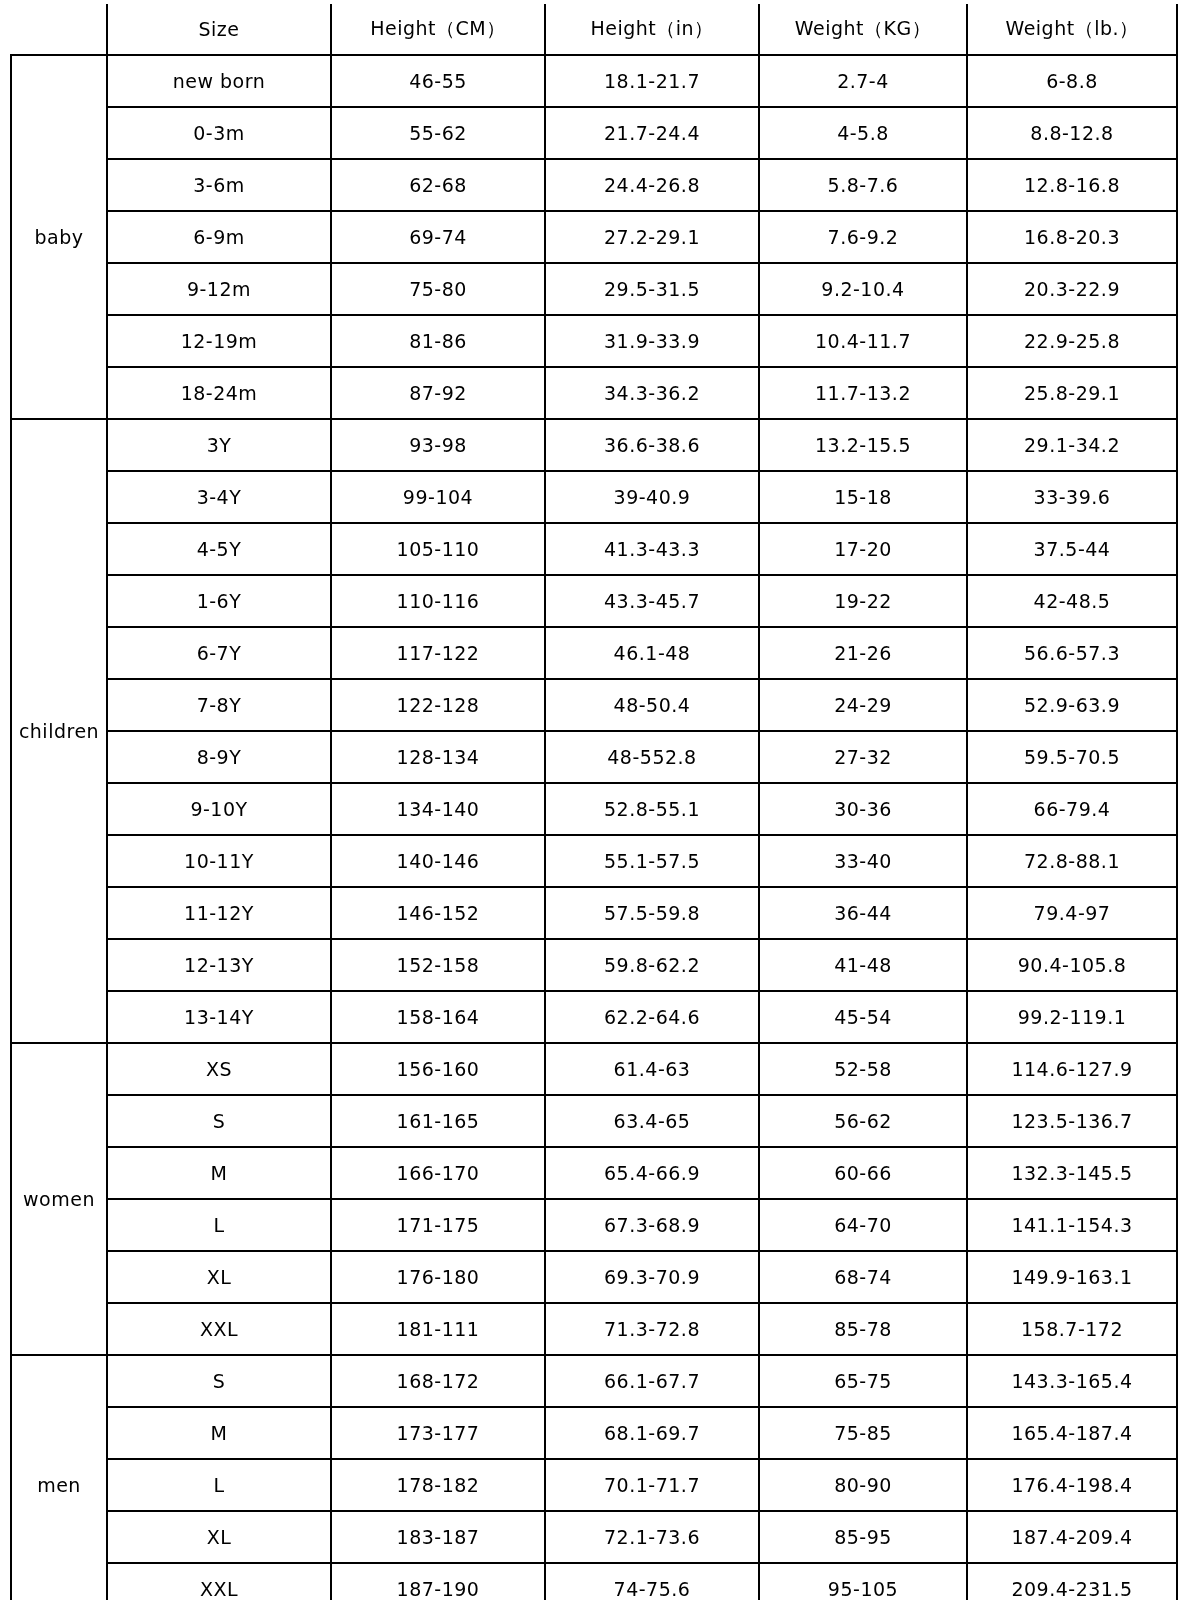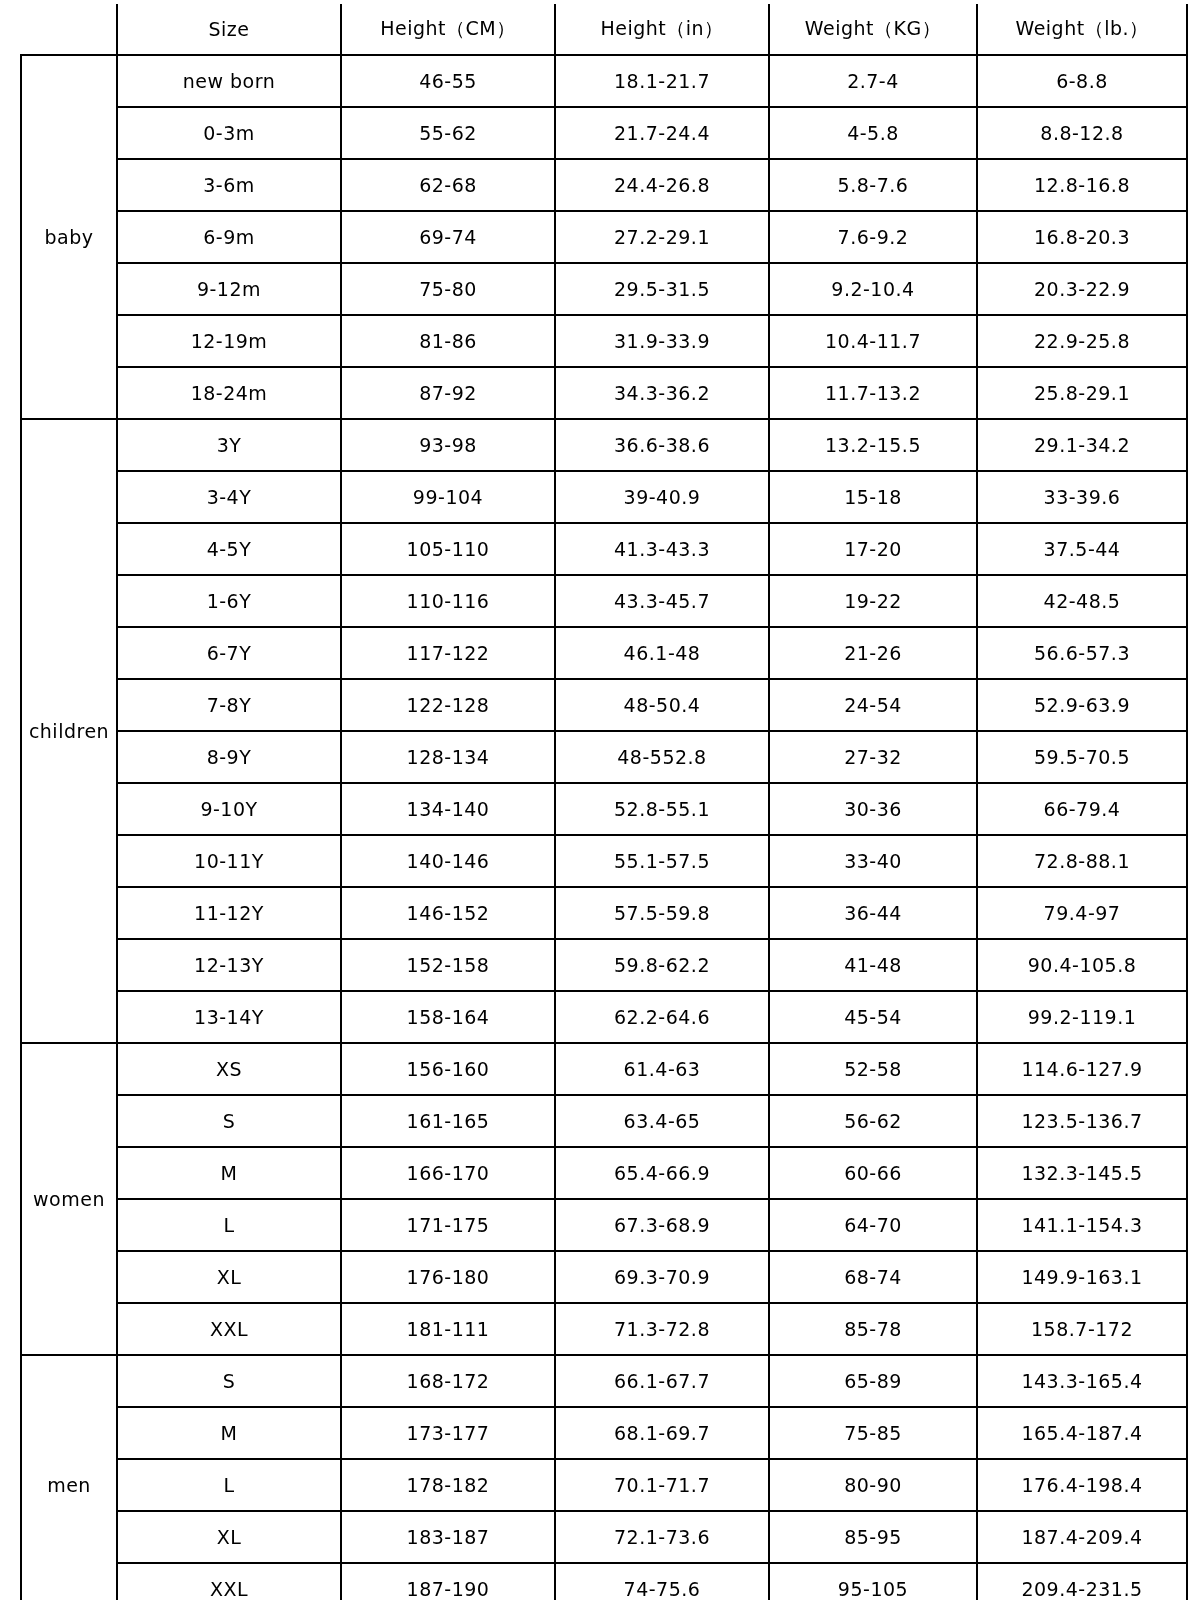--- a/index.html
+++ b/index.html
@@ -11,21 +11,21 @@
     width: 1200px;
     height: 1600px;
     font-family: "DejaVu Sans", sans-serif;
     color: #000000;
     overflow: hidden;
   }
   .sheet {
     width: 952px;
     height: 1600px;
     box-sizing: border-box;
-    padding: 4px 10px 4px 20px;
+    padding: 4px 10px 4px 10px;
   }
   table.size-table {
     border-collapse: collapse;
     width: 1166px;
     table-layout: fixed;
   }
   table.size-table td, table.size-table th {
     border: 2px solid #000000;
     text-align: center;
     vertical-align: middle;
@@ -161,21 +161,21 @@
           <td>6-7Y</td>
           <td>117-122</td>
           <td>46.1-48</td>
           <td>21-26</td>
           <td>56.6-57.3</td>
         </tr>
         <tr>
           <td>7-8Y</td>
           <td>122-128</td>
           <td>48-50.4</td>
-          <td>24-54</td>
+          <td>24-29</td>
           <td>52.9-63.9</td>
         </tr>
         <tr>
           <td>8-9Y</td>
           <td>128-134</td>
           <td>48-552.8</td>
           <td>27-32</td>
           <td>59.5-70.5</td>
         </tr>
         <tr>
@@ -254,21 +254,21 @@
           <td>181-111</td>
           <td>71.3-72.8</td>
           <td>85-78</td>
           <td>158.7-172</td>
         </tr>
         <tr>
           <td class="group-cell" rowspan="5">men</td>
           <td>S</td>
           <td>168-172</td>
           <td>66.1-67.7</td>
-          <td>65-89</td>
+          <td>65-75</td>
           <td>143.3-165.4</td>
         </tr>
         <tr>
           <td>M</td>
           <td>173-177</td>
           <td>68.1-69.7</td>
           <td>75-85</td>
           <td>165.4-187.4</td>
         </tr>
         <tr>

